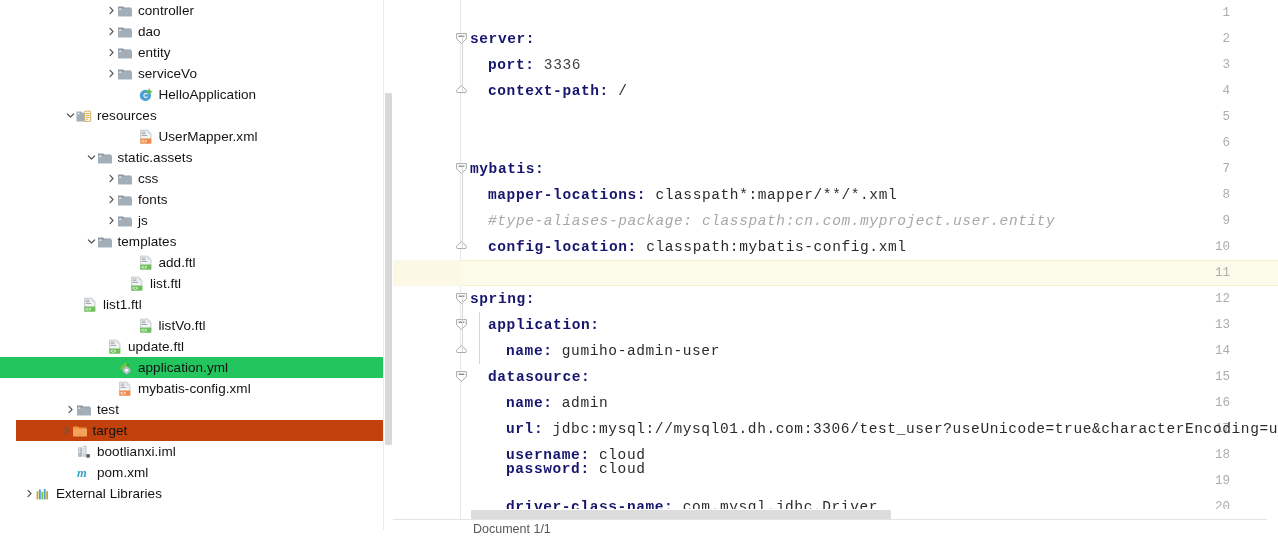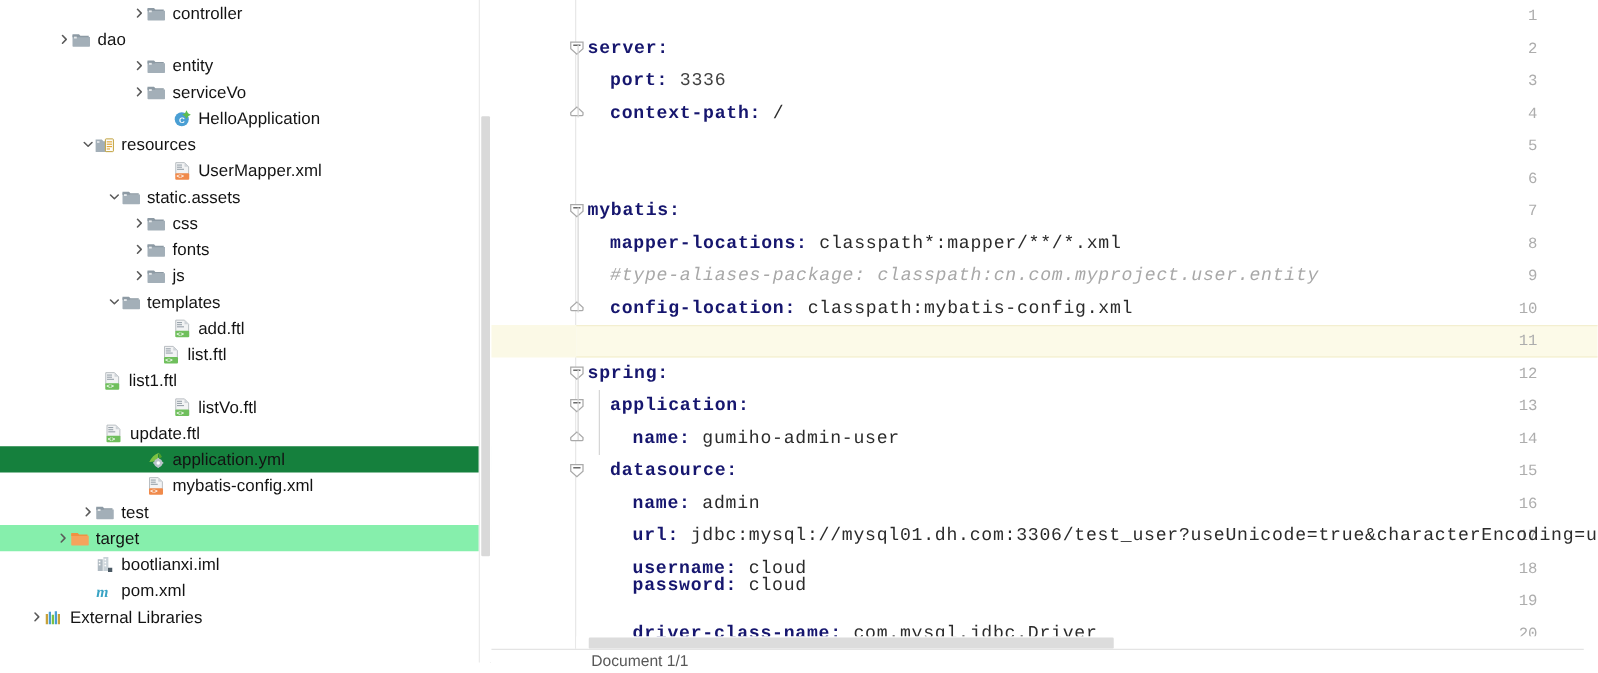--- a/index.html
+++ b/index.html
@@ -36,24 +36,25 @@
     height: 21px;
     line-height: 21px;
     white-space: nowrap;
     font-size: 13.5px;
     color: #1a1a1a;
     display: flex;
     align-items: center;
     cursor: default;
   }
   .tree-row.selected {
-    background: #15803d;
+    background: #22c55e;
   }
   .tree-row.hl-yellow {
-    background: #86efac;
+    background: #c2410c;
+    margin-left: 16px;
   }
   .arrow {
     width: 11px;
     height: 11px;
     flex: 0 0 11px;
     position: relative;
   }
   .arrow.none { visibility: hidden; }
   .arrow svg { display: block; }
   .ticon {
@@ -224,21 +225,21 @@
           </span>
           <span class="ticon">
             <svg width="16" height="16" viewBox="0 0 16 16">
               <path d="M1 4.2h5l1.2 1.3H15v7.3a.6.6 0 0 1-.6.6H1.6a.6.6 0 0 1-.6-.6z" fill="#a3afb8"></path>
               <path d="M1 3.4h5.2l1.1 1.2H14v1.2H1z" fill="#8d9aa4"></path>
               <rect x="2.2" y="5.3" width="2.2" height="1.5" fill="#ffffff" opacity=".75"></rect>
             </svg>
           </span>
           <span class="tlabel">controller</span>
         </div>
-        <div class="tree-row" style="padding-left:46px">
+        <div class="tree-row" style="padding-left:106px">
           <span class="arrow">
             <svg width="11" height="11" viewBox="0 0 11 11">
               <path d="M4 2.4L7 5.5 4 8.6" fill="none" stroke="#5a5a5a" stroke-width="1.25" stroke-linecap="round" stroke-linejoin="round"></path>
             </svg>
           </span>
           <span class="ticon">
             <svg width="16" height="16" viewBox="0 0 16 16">
               <path d="M1 4.2h5l1.2 1.3H15v7.3a.6.6 0 0 1-.6.6H1.6a.6.6 0 0 1-.6-.6z" fill="#a3afb8"></path>
               <path d="M1 3.4h5.2l1.1 1.2H14v1.2H1z" fill="#8d9aa4"></path>
               <rect x="2.2" y="5.3" width="2.2" height="1.5" fill="#ffffff" opacity=".75"></rect>
@@ -450,21 +451,21 @@
               <path d="M9.6 1.1v3.3h3.3z" fill="#cfd4d8"></path>
               <rect x="3.6" y="2.6" width="4" height=".9" fill="#9aa4ac"></rect>
               <rect x="3.6" y="4.3" width="4" height=".9" fill="#9aa4ac"></rect>
               <rect x="3.6" y="6" width="5.6" height=".9" fill="#9aa4ac"></rect>
               <rect x="2.2" y="9.6" width="11.2" height="5.2" rx=".9" fill="#6fbf5c"></rect>
               <text x="3.3" y="13.7" font-family="Liberation Mono, monospace" font-size="4.8" font-weight="bold" fill="#ffffff">&lt;&gt;</text>
             </svg>
           </span>
           <span class="tlabel">listVo.ftl</span>
         </div>
-        <div class="tree-row" style="padding-left:72px">
+        <div class="tree-row" style="padding-left:96px">
           <span class="arrow none"></span>
           <span class="ticon">
             <svg width="16" height="16" viewBox="0 0 16 16">
               <path d="M2.6 1.1h7l3.3 3.3v6.1H2.6z" fill="#f2f3f4" stroke="#b9bec2" stroke-width=".8"></path>
               <path d="M9.6 1.1v3.3h3.3z" fill="#cfd4d8"></path>
               <rect x="3.6" y="2.6" width="4" height=".9" fill="#9aa4ac"></rect>
               <rect x="3.6" y="4.3" width="4" height=".9" fill="#9aa4ac"></rect>
               <rect x="3.6" y="6" width="5.6" height=".9" fill="#9aa4ac"></rect>
               <rect x="2.2" y="9.6" width="11.2" height="5.2" rx=".9" fill="#6fbf5c"></rect>
               <text x="3.3" y="13.7" font-family="Liberation Mono, monospace" font-size="4.8" font-weight="bold" fill="#ffffff">&lt;&gt;</text>

